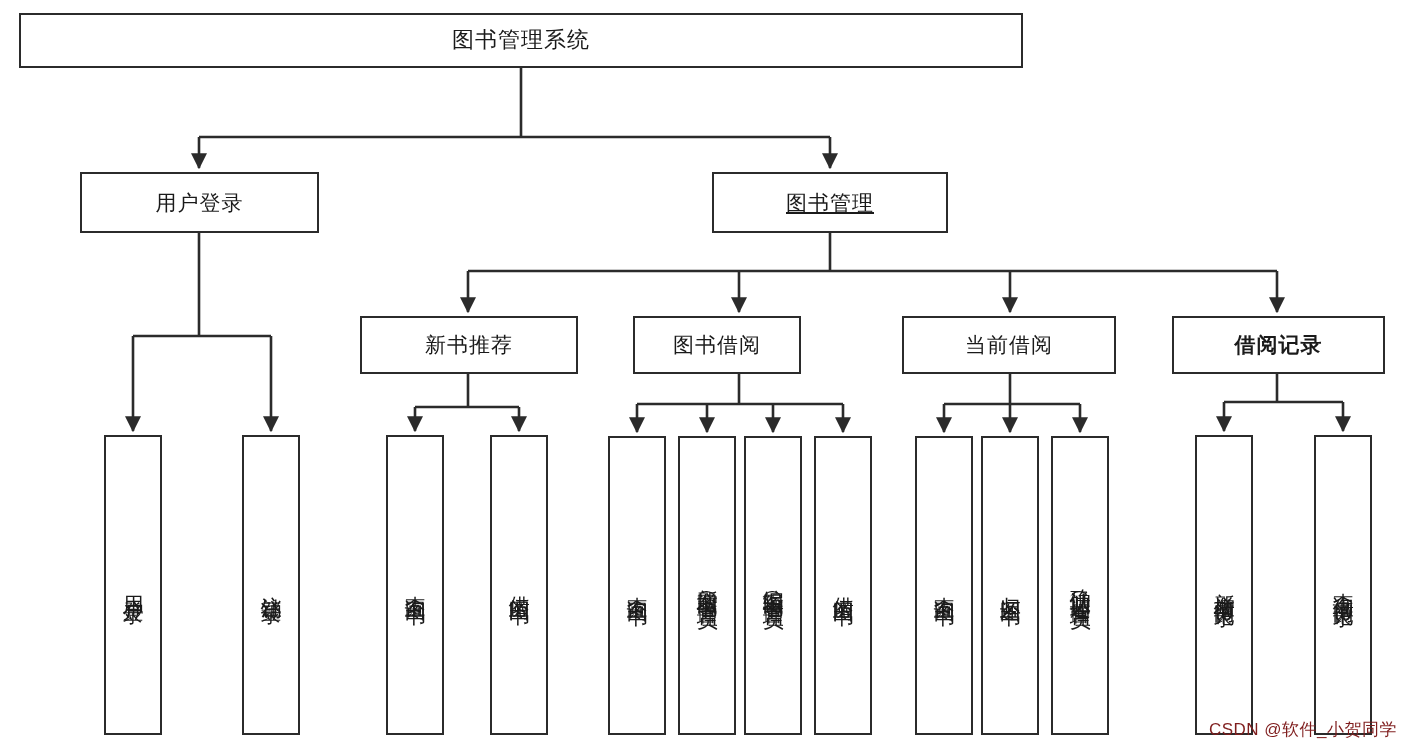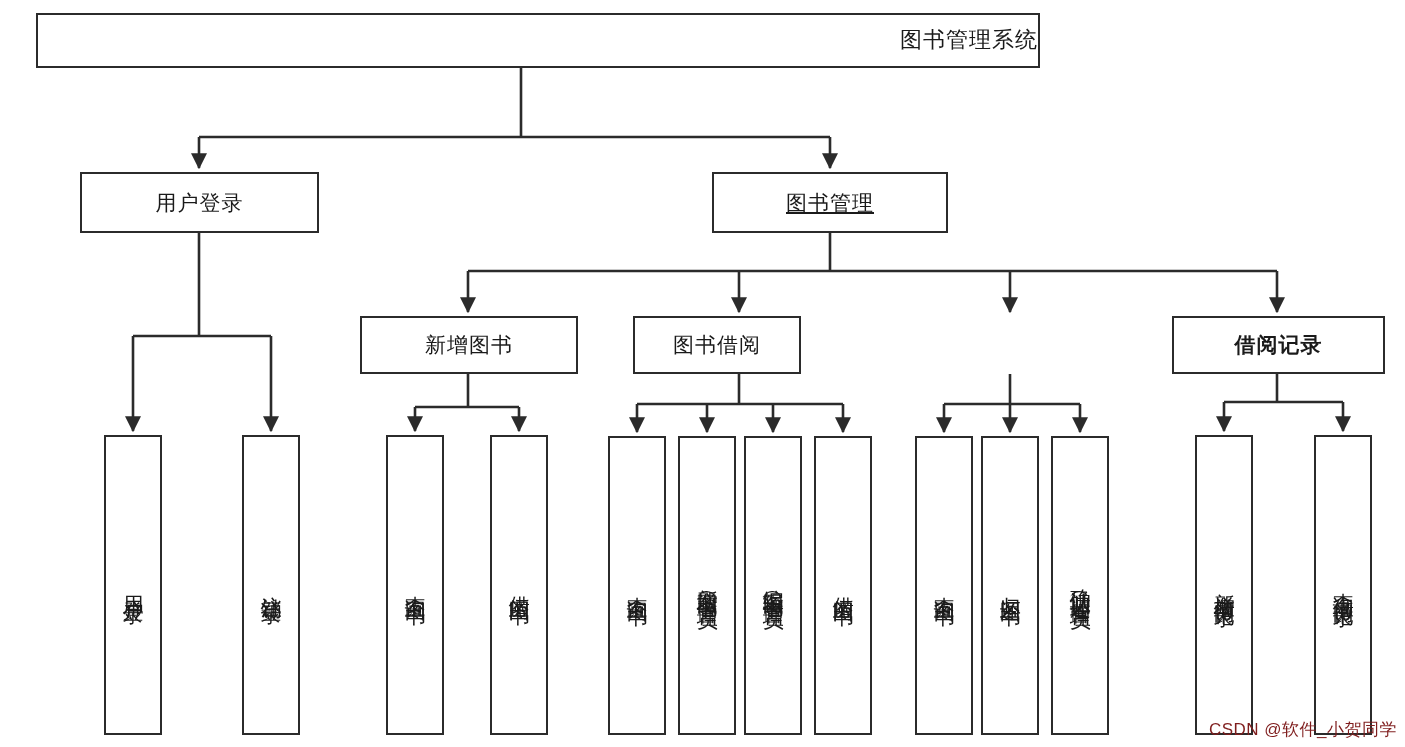--- a/index.html
+++ b/index.html
@@ -116,36 +116,39 @@
       <path d="M 1010 404 L 1010 432" marker-end="url(#arrow)"></path>
       <path d="M 1080 404 L 1080 432" marker-end="url(#arrow)"></path>
 
       <path d="M 1277 374 L 1277 402"></path>
       <path d="M 1224 402 L 1343 402"></path>
       <path d="M 1224 402 L 1224 431" marker-end="url(#arrow)"></path>
       <path d="M 1343 402 L 1343 431" marker-end="url(#arrow)"></path>
     </g>
   </svg>
 
-  <div class="node h root" style="left:36px; top:13px; width:1004px; height:55px;justify-content:flex-end;">
+  <div class="node h root" style="left:19px; top:13px; width:1004px; height:55px;">
     <span class="txt">图书管理系统</span>
   </div>
 
   <div class="node h" style="left:80px; top:172px; width:239px; height:61px;">
     <span class="txt">用户登录</span>
   </div>
   <div class="node h" style="left:712px; top:172px; width:236px; height:61px;text-decoration:underline;">
     <span class="txt">图书管理</span>
   </div>
 
   <div class="node h" style="left:360px; top:316px; width:218px; height:58px;">
-    <span class="txt">新增图书</span>
+    <span class="txt">新书推荐</span>
   </div>
   <div class="node h" style="left:633px; top:316px; width:168px; height:58px;">
     <span class="txt">图书借阅</span>
+  </div>
+  <div class="node h" style="left:902px; top:316px; width:214px; height:58px;">
+    <span class="txt">当前借阅</span>
   </div>
   <div class="node h" style="left:1172px; top:316px; width:213px; height:58px;font-weight:bold;">
     <span class="txt">借阅记录</span>
   </div>
 
   <div class="node v" style="left:104px; top:435px; width:58px; height:300px;">
     <span class="txt">用户登录</span>
   </div>
   <div class="node v" style="left:242px; top:435px; width:58px; height:300px;">
     <span class="txt">注销登录</span>

